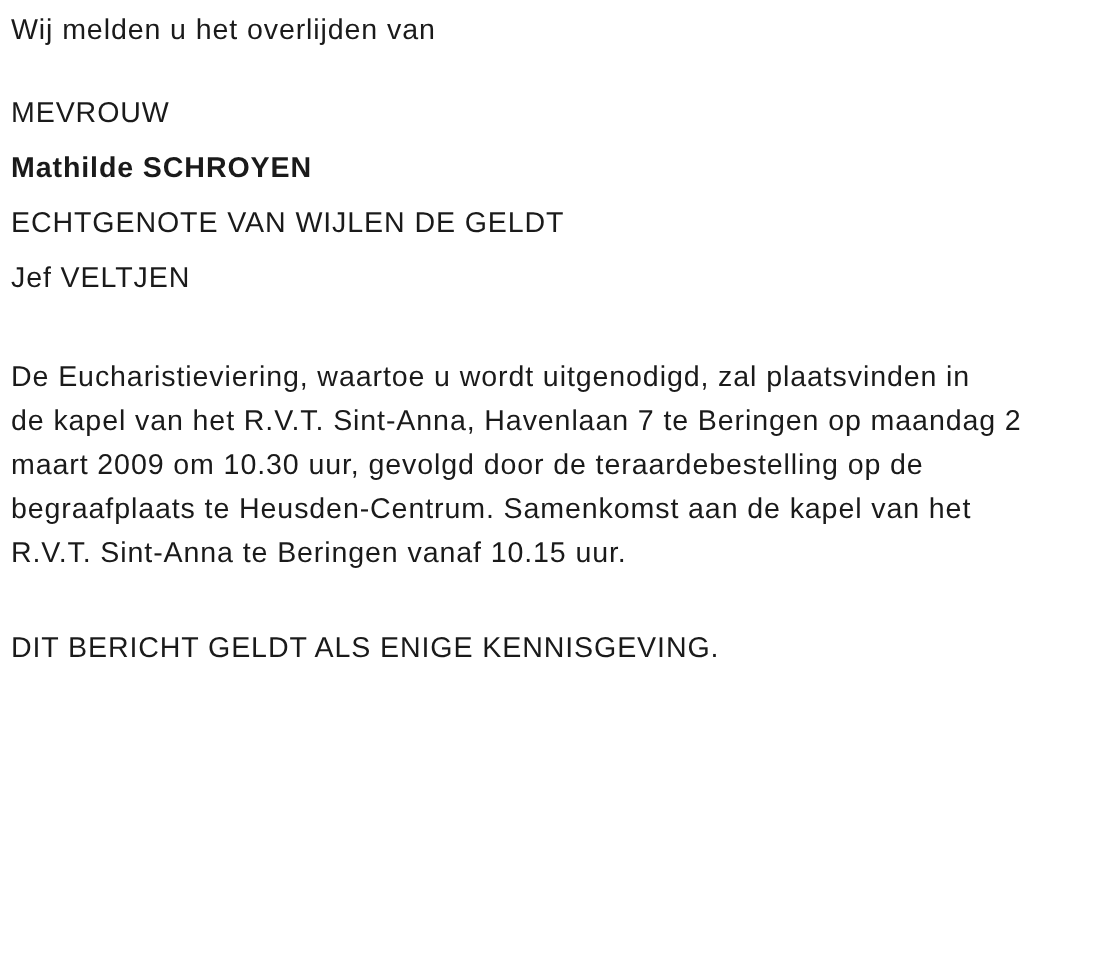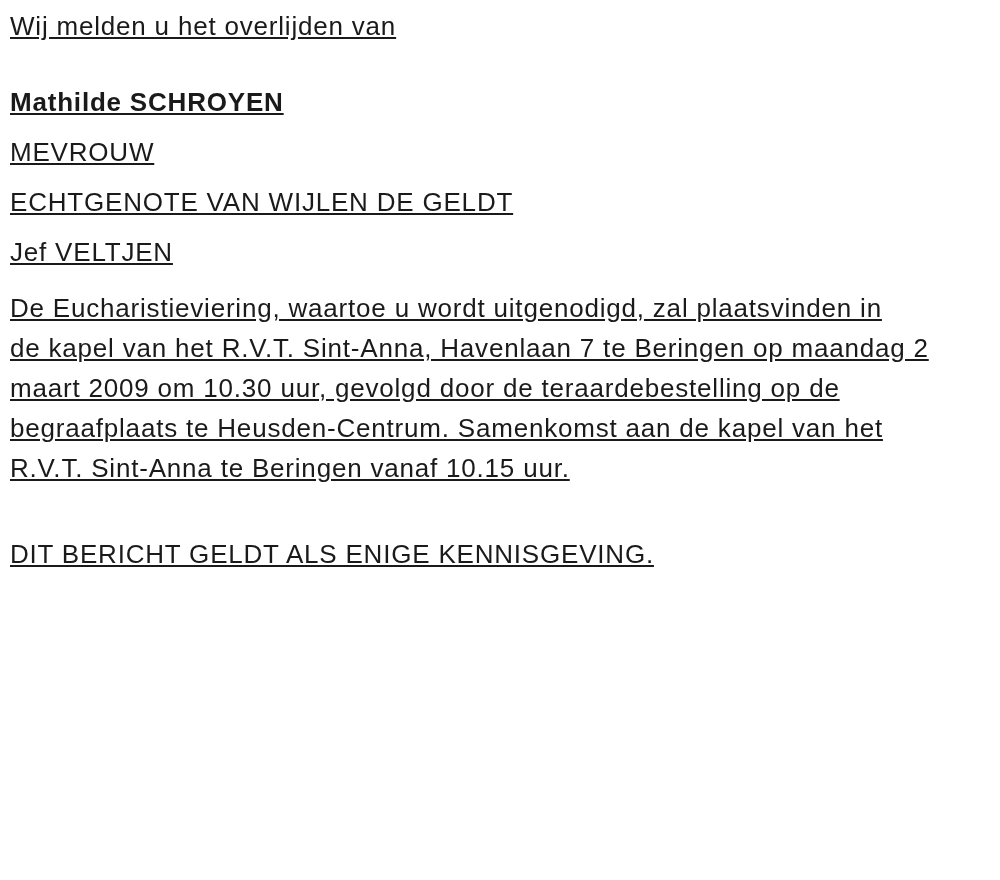--- a/index.html
+++ b/index.html
@@ -16,45 +16,44 @@
     color: #1a1a1a;
     font-family: "Liberation Sans", "DejaVu Sans", sans-serif;
     font-size: 26px;
     line-height: 40px;
     letter-spacing: 0.8px;
     overflow: hidden;
   }
   .notice p {
     margin: 0 0 36px 0;
     white-space: pre-line;
-    text-decoration: underline;
   }
   .notice p.header-line {
     margin: 0 0 10px 0;
   }
   .notice p.header-last {
-    margin: 0 0 16px 0;
+    margin: 0 0 50px 0;
   }
   .deceased-name {
     font-weight: 700;
   }
   .closing {
     margin-top: 46px !important;
   }
 </style>
 </head>
 <body>
 
 <div class="notice">
 
   <p>Wij melden u het overlijden van</p>
 
+  <p class="header-line">MEVROUW</p>
+
   <p class="header-line deceased-name">Mathilde SCHROYEN</p>
-
-  <p class="header-line">MEVROUW</p>
 
   <p class="header-line">ECHTGENOTE VAN WIJLEN DE GELDT</p>
 
   <p class="header-last">Jef VELTJEN</p>
 
 
   <p>De Eucharistieviering, waartoe u wordt uitgenodigd, zal plaatsvinden in
 de kapel van het R.V.T. Sint-Anna, Havenlaan 7 te Beringen op maandag 2
 maart 2009 om 10.30 uur, gevolgd door de teraardebestelling op de
 begraafplaats te Heusden-Centrum. Samenkomst aan de kapel van het

